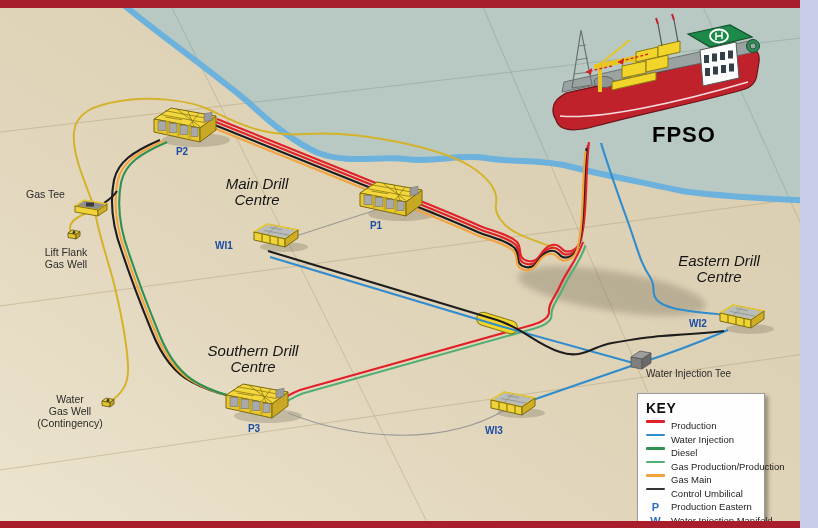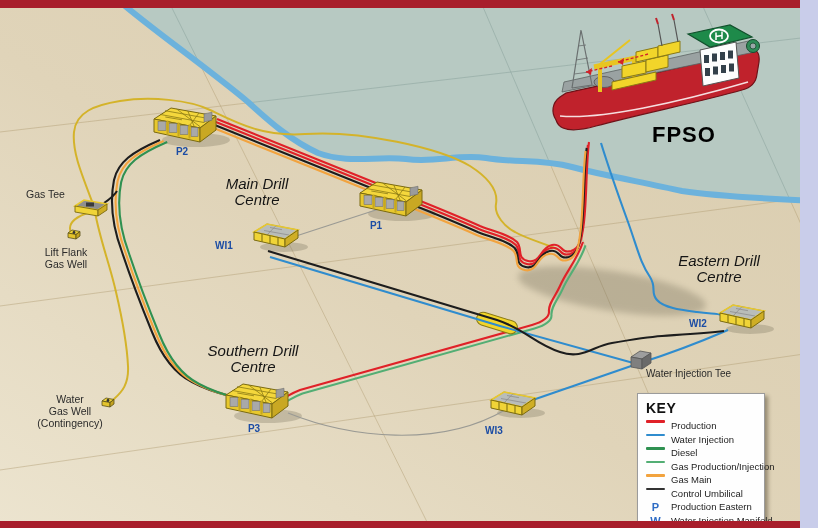--- a/index.html
+++ b/index.html
@@ -290,21 +290,21 @@
     <div class="lrow">
       <span class="lswatch" style="background: rgb(47, 140, 206);"></span>
       <span class="ltext">Water Injection</span>
     </div>
     <div class="lrow">
       <span class="lswatch" style="background: rgb(47, 145, 81);"></span>
       <span class="ltext">Diesel</span>
     </div>
     <div class="lrow">
       <span class="lswatch" style="background: rgb(83, 174, 116);"></span>
-      <span class="ltext">Gas Production/Injection</span>
+      <span class="ltext">Gas Production/Production</span>
     </div>
     <div class="lrow">
       <span class="lswatch" style="background: rgb(242, 163, 62);"></span>
       <span class="ltext">Gas Main</span>
     </div>
     <div class="lrow">
       <span class="lswatch" style="background: rgb(51, 51, 51);"></span>
       <span class="ltext">Control Umbilical</span>
     </div>
     <div class="lrow">

